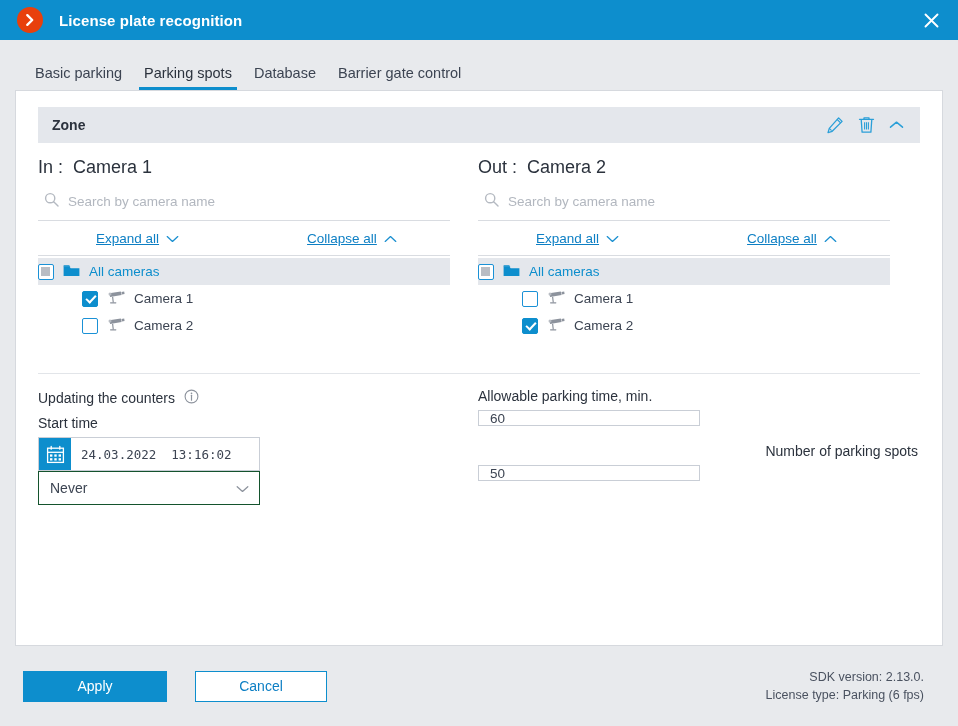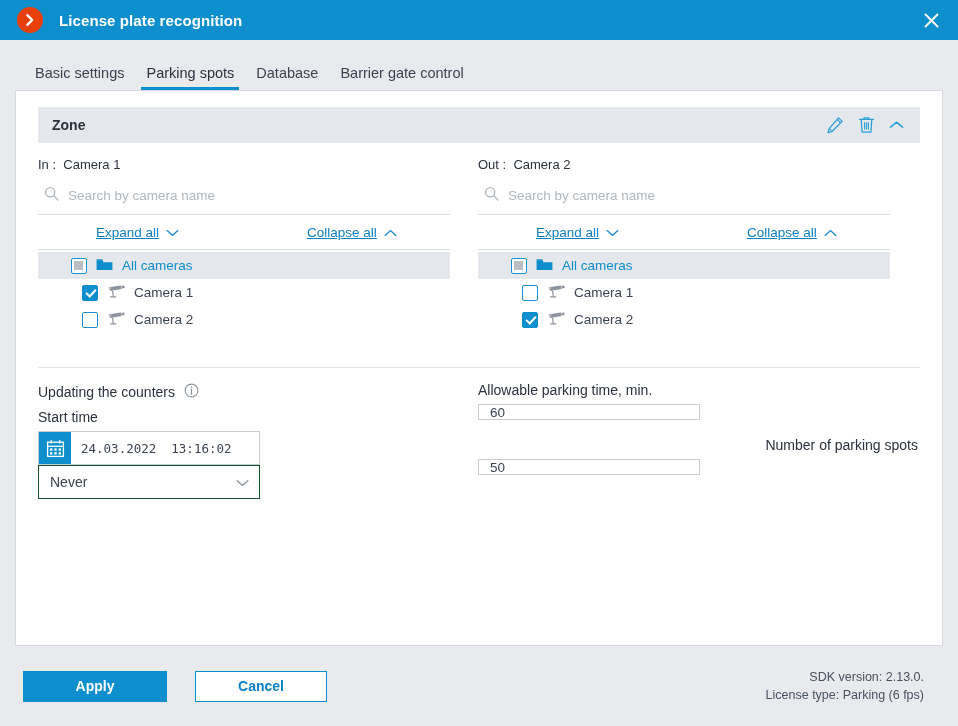--- a/index.html
+++ b/index.html
@@ -116,21 +116,21 @@
 
   
   .panels {
     display: flex;
     padding-top: 14px;
   }
   .panel { width: 412px; }
   .panel.right { margin-left: 28px; }
 
   .panel-label {
-    font-size: 13px;
+    font-size: 18px;
     color: #2b323d;
     margin-bottom: 9px;
     white-space: pre;
   }
 
   .search-row {
     display: flex;
     align-items: center;
     gap: 9px;
     padding: 5px 2px 9px 6px;
@@ -167,21 +167,20 @@
 
   .tree { padding-top: 2px; }
   .tree-row {
     display: flex;
     align-items: center;
     height: 27px;
     gap: 9px;
   }
   .tree-row.root {
     background: #e4e7ec;
-    padding-left: 33px;
   }
   .tree-row.child { padding-left: 44px; }
 
   
   .cb {
     width: 16px; height: 16px;
     flex: 0 0 16px;
     border-radius: 2px;
     cursor: pointer;
     position: relative;
@@ -292,21 +291,21 @@
     flex: 0 0 80px;
     background: #e8eaed;
     display: flex;
     align-items: center;
     padding: 0 18px 0 23px;
     position: relative;
   }
   .btn {
     height: 31px;
     font-size: 14px;
-    font-weight: bold;
+    font-weight: normal;
     display: flex; align-items: center; justify-content: center;
     cursor: pointer;
     font-family: "Liberation Sans", sans-serif;
   }
   .btn-apply {
     width: 144px;
     background: #0d8ecd;
     color: #ffffff;
     border: none;
   }
@@ -341,21 +340,21 @@
     </div>
     <div class="title-text">License plate recognition</div>
     <div class="close-btn">
       <svg width="15" height="15" viewBox="0 0 15 15" aria-hidden="true">
         <path d="M1.5 1.5 L13.5 13.5 M13.5 1.5 L1.5 13.5" stroke="#ffffff" stroke-width="1.9" stroke-linecap="round"></path>
       </svg>
     </div>
   </div>
 
   <div class="tabstrip">
-    <div class="tab">Basic settings</div>
+    <div class="tab">Basic parking</div>
     <div class="tab active">Parking spots</div>
     <div class="tab">Database</div>
     <div class="tab">Barrier gate control</div>
   </div>
 
   <div class="body-area">
     <div class="content-card">
 
       <div class="zone-header">
         <div class="zone-title">Zone</div>

